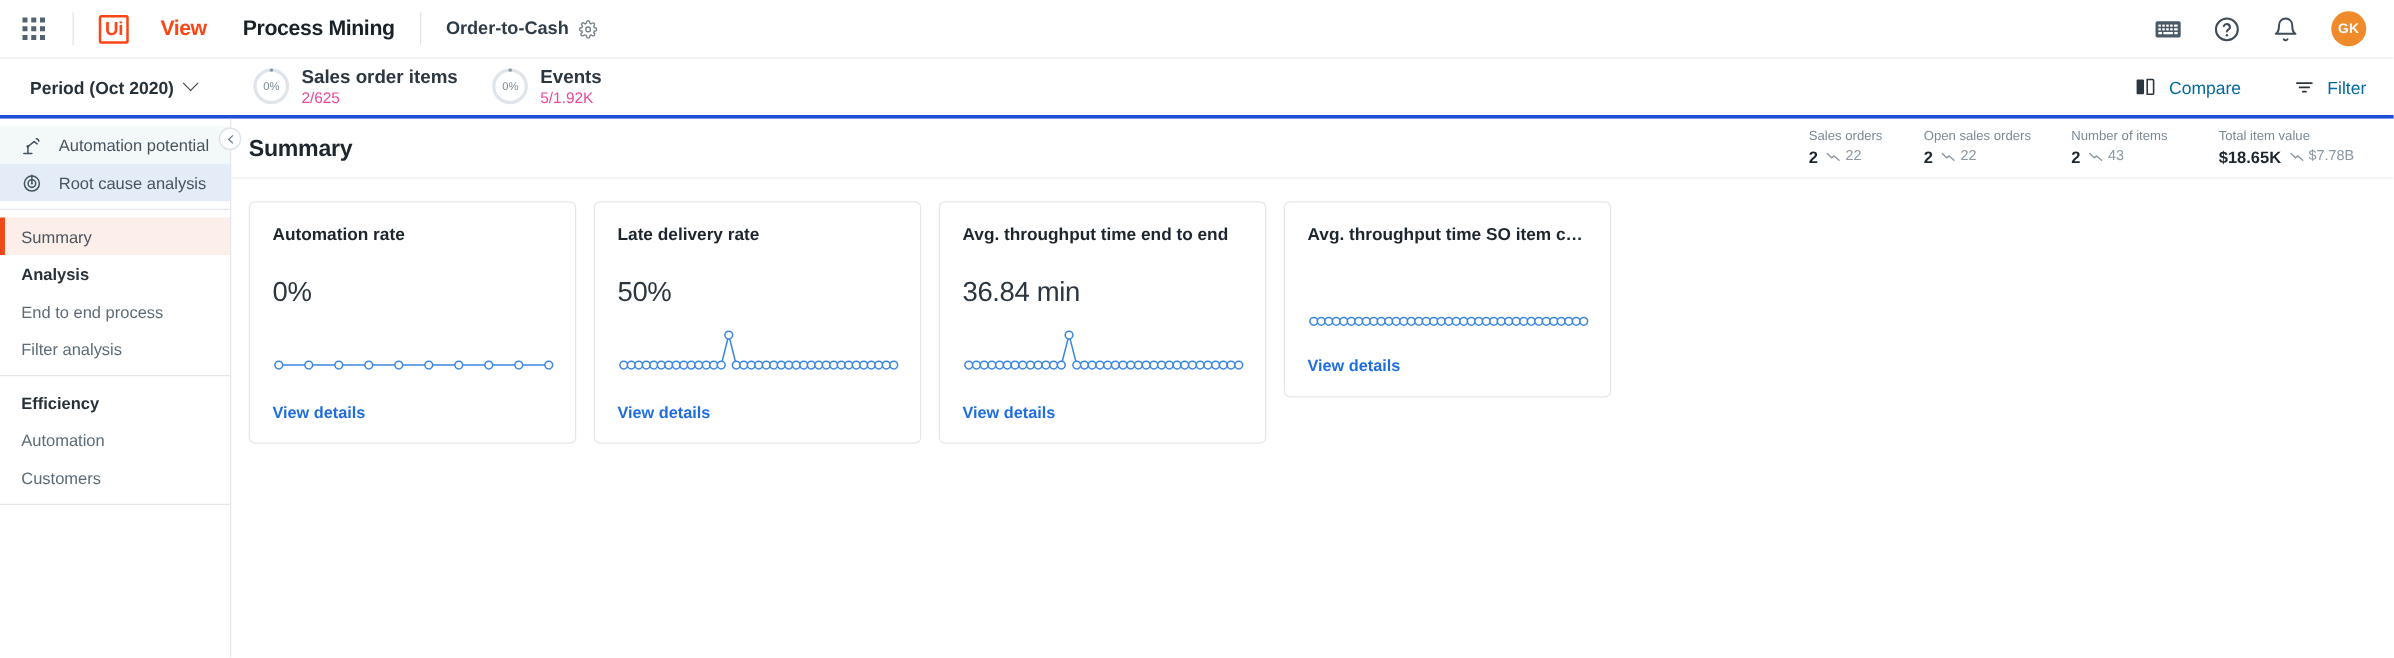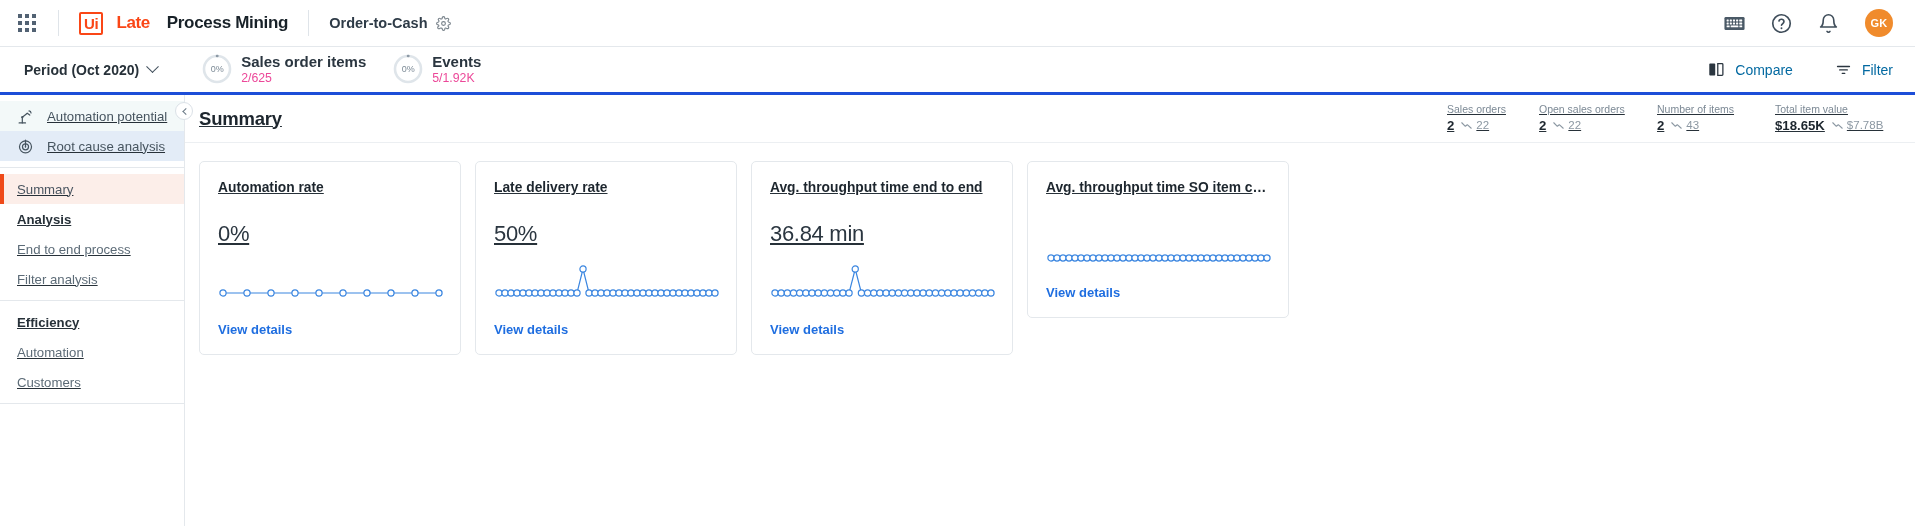--- a/index.html
+++ b/index.html
@@ -25,21 +25,21 @@
     display: grid;
     grid-template-columns: repeat(3, 4px);
     grid-template-rows: repeat(3, 4px);
     gap: 3px;
     justify-content: center;
     align-content: center;
     cursor: pointer;
   }
   .apps-grid i { background: #526273; display: block; width: 4px; height: 4px; }
   .vdiv { width: 1px; height: 26px; background: #dfe4e9; margin: 0 20px; }
-  .logo-wrap { display: flex; align-items: center; gap: 13px; }
+  .logo-wrap { display: flex; align-items: center; gap: 25px; }
   .logo-mark {
     border: 2px solid #fa4616;
     color: #fa4616;
     font-weight: bold;
     font-size: 15px;
     line-height: 1;
     padding: 2px 3px;
     border-radius: 2px;
     letter-spacing: -0.3px;
   }
@@ -90,21 +90,21 @@
   .kpi-lines { line-height: 1.28; }
   .kpi-lines .t { font-size: 15px; font-weight: bold; color: #2b3views; color: #2b3640; }
   .kpi-lines .s { font-size: 12.3px; color: #ec4899; }
   .fb-right { margin-left: auto; display: flex; align-items: center; gap: 42px; }
   .fb-btn {
     display: flex; align-items: center; gap: 10px; cursor: pointer;
     font-size: 14px; color: #0369a1;
   }
 
   
-  .body { display: flex; height: calc(526px - 47px - 48px); text-decoration: underline; }
+  .body { display: flex; height: calc(526px - 47px - 48px); }
 
   
   .sidebar {
     width: 185px; flex: 0 0 185px; border-right: 1px solid #e4e8ec;
     background: #fff; position: relative; padding-top: 0;
   }
   .side-item {
     height: 30px; display: flex; align-items: center; gap: 13px;
     padding-left: 17px; font-size: 13.2px; color: #46545f; cursor: pointer;
     position: relative;
@@ -185,21 +185,21 @@
       <i></i>
       <i></i>
       <i></i>
       <i></i>
       <i></i>
       <i></i>
   </div>
   <div class="vdiv"></div>
   <div class="logo-wrap">
     <span class="logo-mark">Ui</span>
-    <span class="logo-path">Late</span>
+    <span class="logo-path">View</span>
     <span class="logo-text">Process Mining</span>
   </div>
   <div class="vdiv"></div>
   <div class="process-name">
     <span>Order-to-Cash</span>
     <svg class="gear-ic" viewBox="0 0 24 24" fill="none" stroke="#46545f" stroke-width="1.8">
       <circle cx="12" cy="12" r="3"></circle>
       <path d="M19.4 15a1.65 1.65 0 00.33 1.82l.06.06a2 2 0 11-2.83 2.83l-.06-.06a1.65 1.65 0 00-1.82-.33 1.65 1.65 0 00-1 1.51V21a2 2 0 11-4 0v-.09A1.65 1.65 0 008 19.4a1.65 1.65 0 00-1.82.33l-.06.06a2 2 0 11-2.83-2.83l.06-.06A1.65 1.65 0 004.6 15a1.65 1.65 0 00-1.51-1H3a2 2 0 110-4h.09A1.65 1.65 0 004.6 9a1.65 1.65 0 00-.33-1.82l-.06-.06a2 2 0 112.83-2.83l.06.06A1.65 1.65 0 009 4.6a1.65 1.65 0 001-1.51V3a2 2 0 114 0v.09a1.65 1.65 0 001 1.51 1.65 1.65 0 001.82-.33l.06-.06a2 2 0 112.83 2.83l-.06.06A1.65 1.65 0 0019.4 9v0a1.65 1.65 0 001.51 1H21a2 2 0 110 4h-.09a1.65 1.65 0 00-1.51 1z"></path>
     </svg>
   </div>

